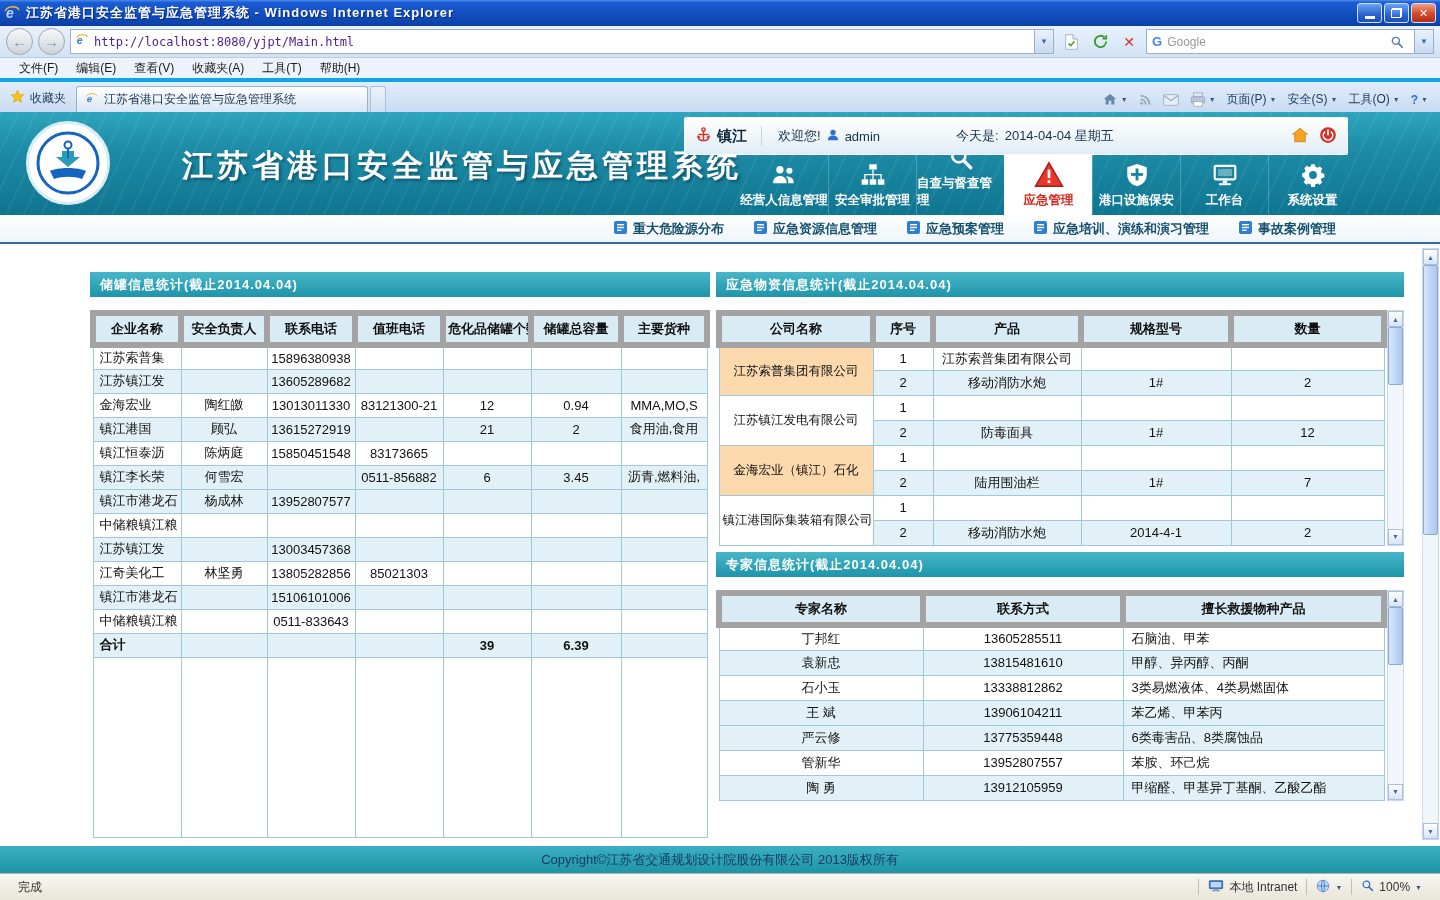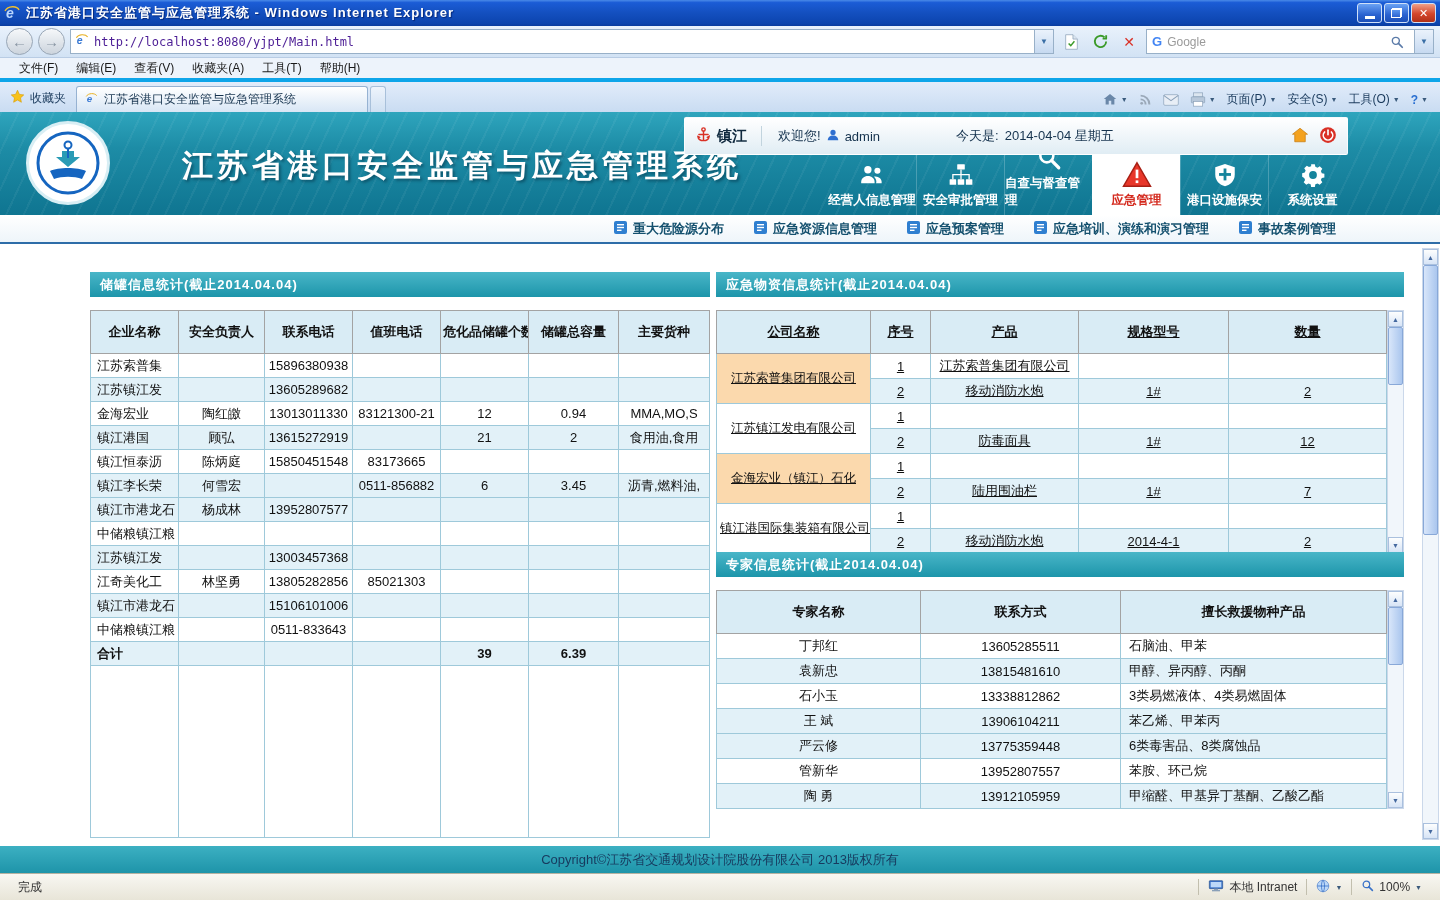--- a/index.html
+++ b/index.html
@@ -88,23 +88,23 @@
     letter-spacing:1px; background:linear-gradient(#49b6c8,#1d95aa); }
   .tank-panel { position:absolute; left:90px; top:28px; width:620px; }
   .supplies-panel { position:absolute; left:716px; top:28px; width:688px; }
   .experts-panel { position:absolute; left:716px; top:308px; width:688px; }
   .grid-wrap { margin-top:13px; }
   .tank-panel .grid-wrap { height:528px; }
   .hs-wrap { display:flex; align-items:stretch; }
 
   table.grid { border-collapse:collapse; table-layout:fixed; background:#fff; font-size:13px; color:#111; }
   .tank-table { width:620px; height:100%; }
-  .supplies-table { width:671px;text-decoration:underline; }
+  .supplies-table { width:671px; }
   .experts-table { width:671px; }
-  table.grid th { background:#d9ecf5; border:1px solid #a3a3a3; height:26px; font-weight:bold; font-size:13px; padding:12px 2px; overflow:hidden; white-space:nowrap; }
+  table.grid th { background:#d9ecf5; border:6px solid #a3a3a3; height:26px; font-weight:bold; font-size:13px; padding:4px 2px; overflow:hidden; white-space:nowrap; }
   table.grid td { border:1px solid #9ec9da; text-align:center; padding:0 3px; overflow:hidden; white-space:nowrap; }
   .tank-table td { height:24px; }
   .supplies-table td, .experts-table td { height:25px; }
   tr.alt td { background:#e2f1f8; }
   .tank-table td:first-child { text-align:left; padding-left:6px; }
   tr.total-row td { font-weight:bold; }
   tr.filler-row td { background:#fff !important; height:auto; }
   td.company { text-align:left; padding-left:5px; background:#fff; font-size:12.5px; }
   td.company.hl { background:#fbd9ad; }
   td.c-product { text-align:left; padding-left:6px; }
@@ -354,20 +354,31 @@
               <path d="M12 1.8 21 4.8V11.5C21 17.3 17.2 20.9 12 22.4 6.8 20.9 3 17.3 3 11.5V4.8Z" fill="#fff"></path>
               <rect x="10.7" y="6" width="2.6" height="11" fill="#15849c"></rect>
               <rect x="6.5" y="10.2" width="11" height="2.6" fill="#15849c"></rect>
             </svg>
           </span>
           <span class="nav-label">港口设施保安</span>
         </div>
         <div class="nav-item">
           <span class="nav-icon">
             <svg width="26" height="26" viewBox="0 0 24 24">
+              <rect x="2.5" y="3.5" width="19" height="12.5" rx="1" fill="none" stroke="#fff" stroke-width="2"></rect>
+              <rect x="5.5" y="6.5" width="13" height="6.5" fill="#fff" opacity=".35"></rect>
+              <rect x="10" y="17" width="4" height="2.6" fill="#fff"></rect>
+              <rect x="6.5" y="19.6" width="11" height="1.8" fill="#fff"></rect>
+            </svg>
+          </span>
+          <span class="nav-label">工作台</span>
+        </div>
+        <div class="nav-item">
+          <span class="nav-icon">
+            <svg width="26" height="26" viewBox="0 0 24 24">
               <path fill="#fff" d="M10.3 2h3.4l.5 2.4 2 .8 2-1.3 2.4 2.4-1.3 2 .8 2 2.4.5v3.4l-2.4.5-.8 2 1.3 2-2.4 2.4-2-1.3-2 .8-.5 2.4h-3.4l-.5-2.4-2-.8-2 1.3-2.4-2.4 1.3-2-.8-2L2 13.7v-3.4l2.4-.5.8-2-1.3-2 2.4-2.4 2 1.3 2-.8z"></path>
               <circle cx="12" cy="12" r="3.6" fill="#15849c"></circle>
             </svg>
           </span>
           <span class="nav-label">系统设置</span>
         </div>
       </div>
   </div>
 
   <div class="subnav">

